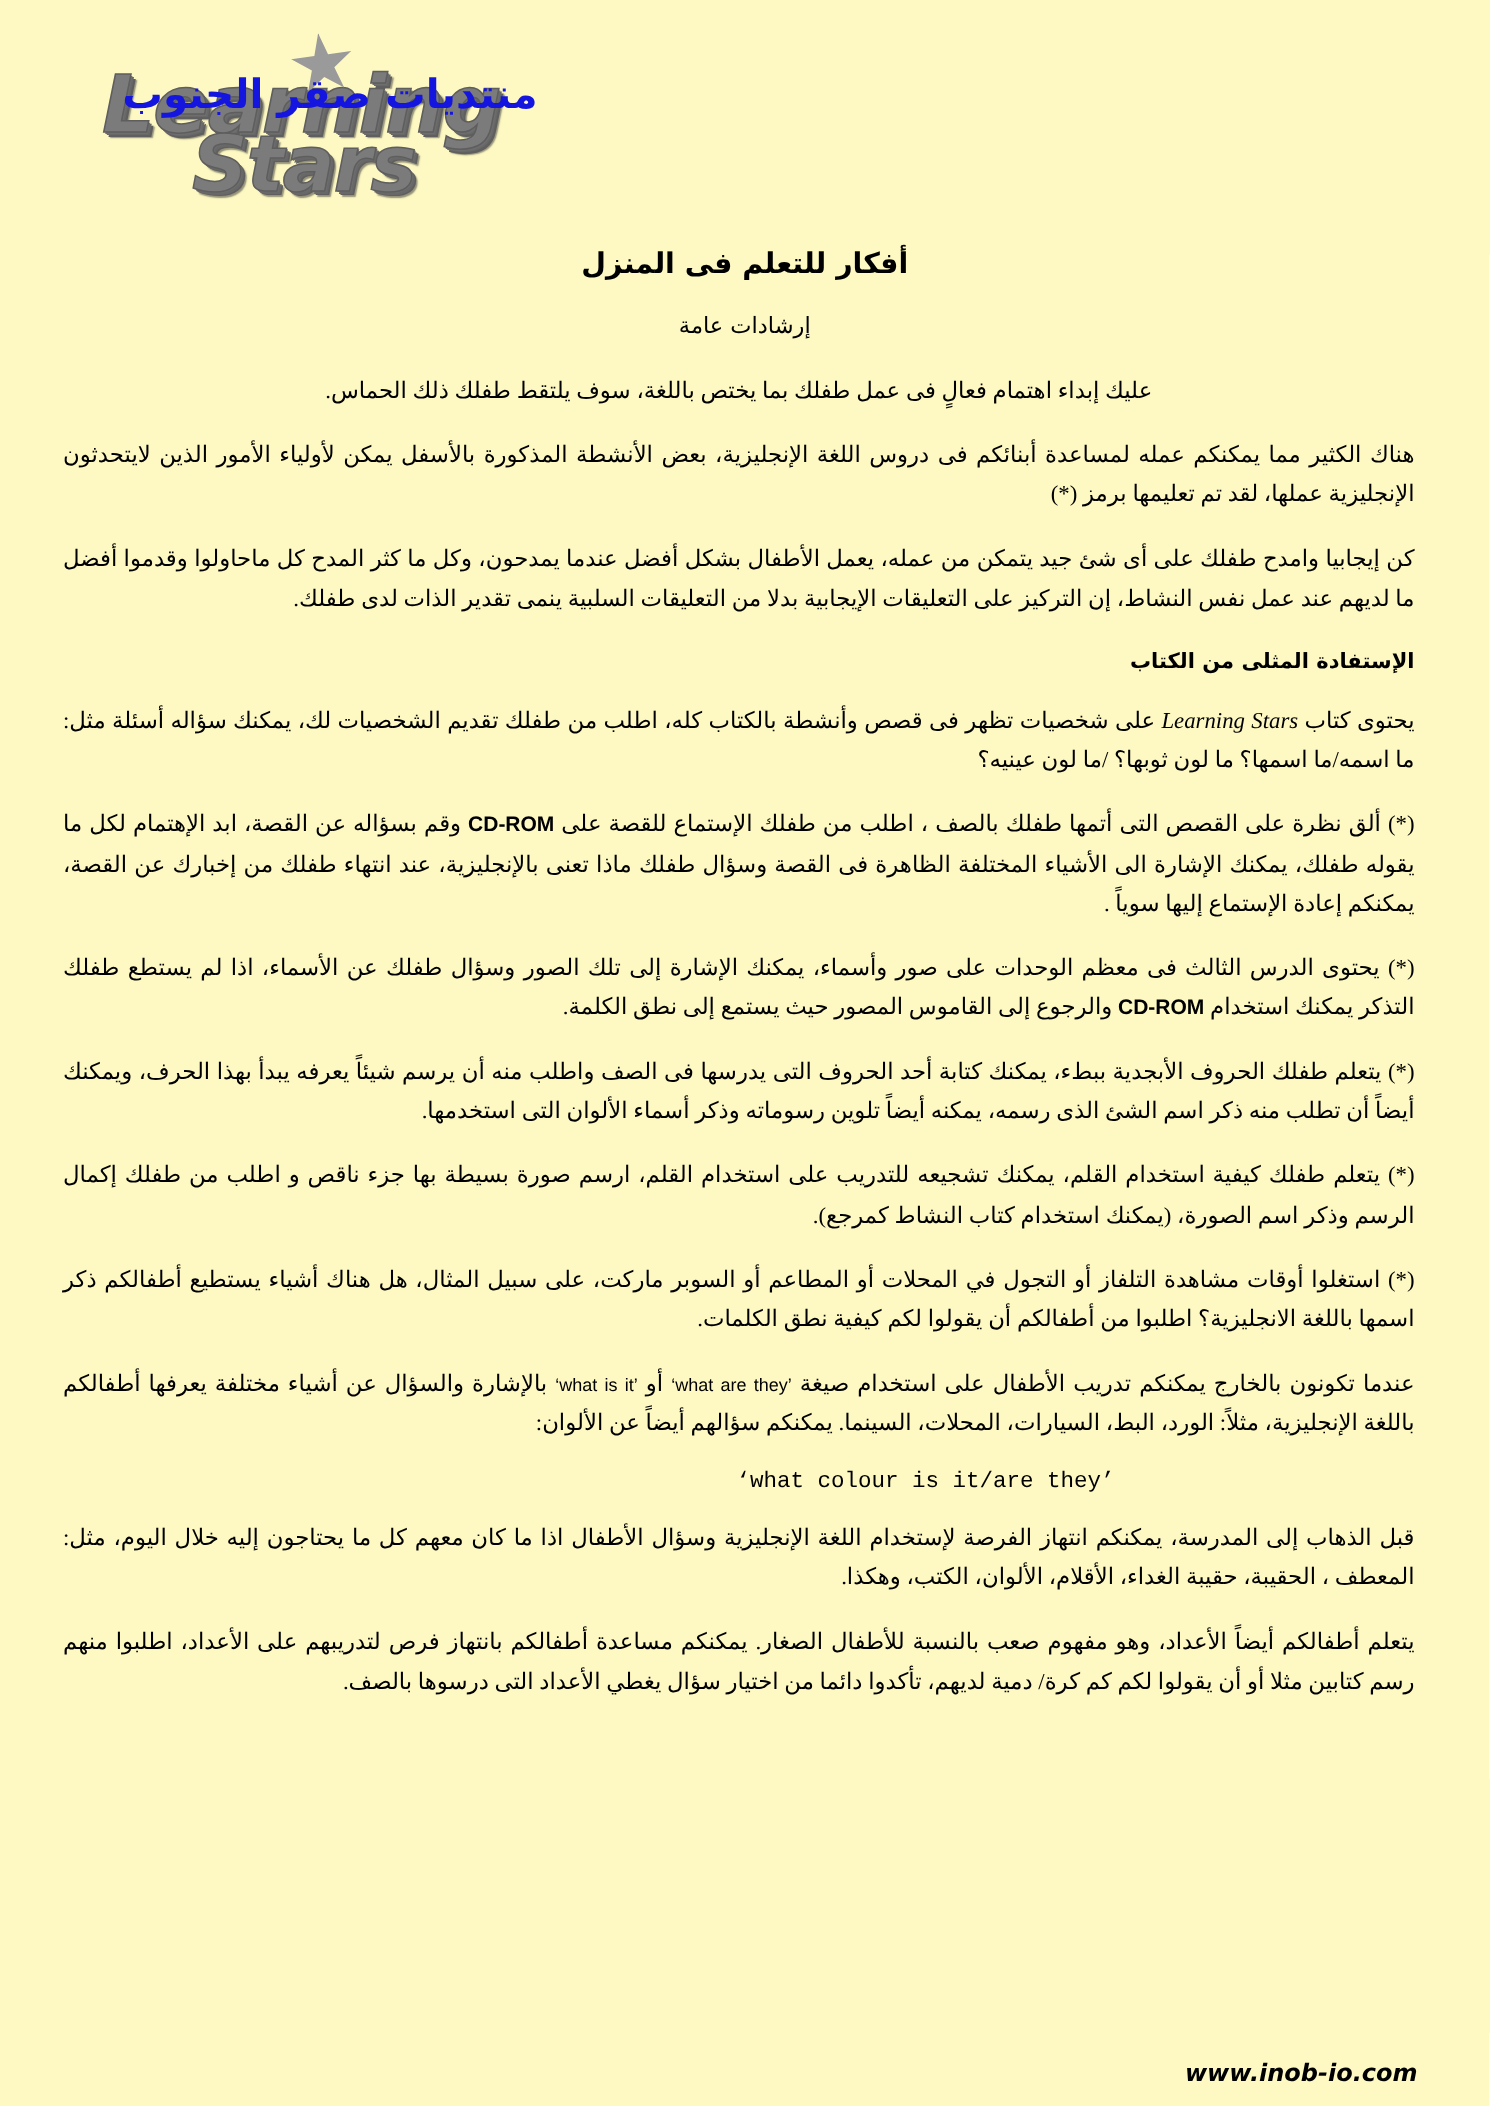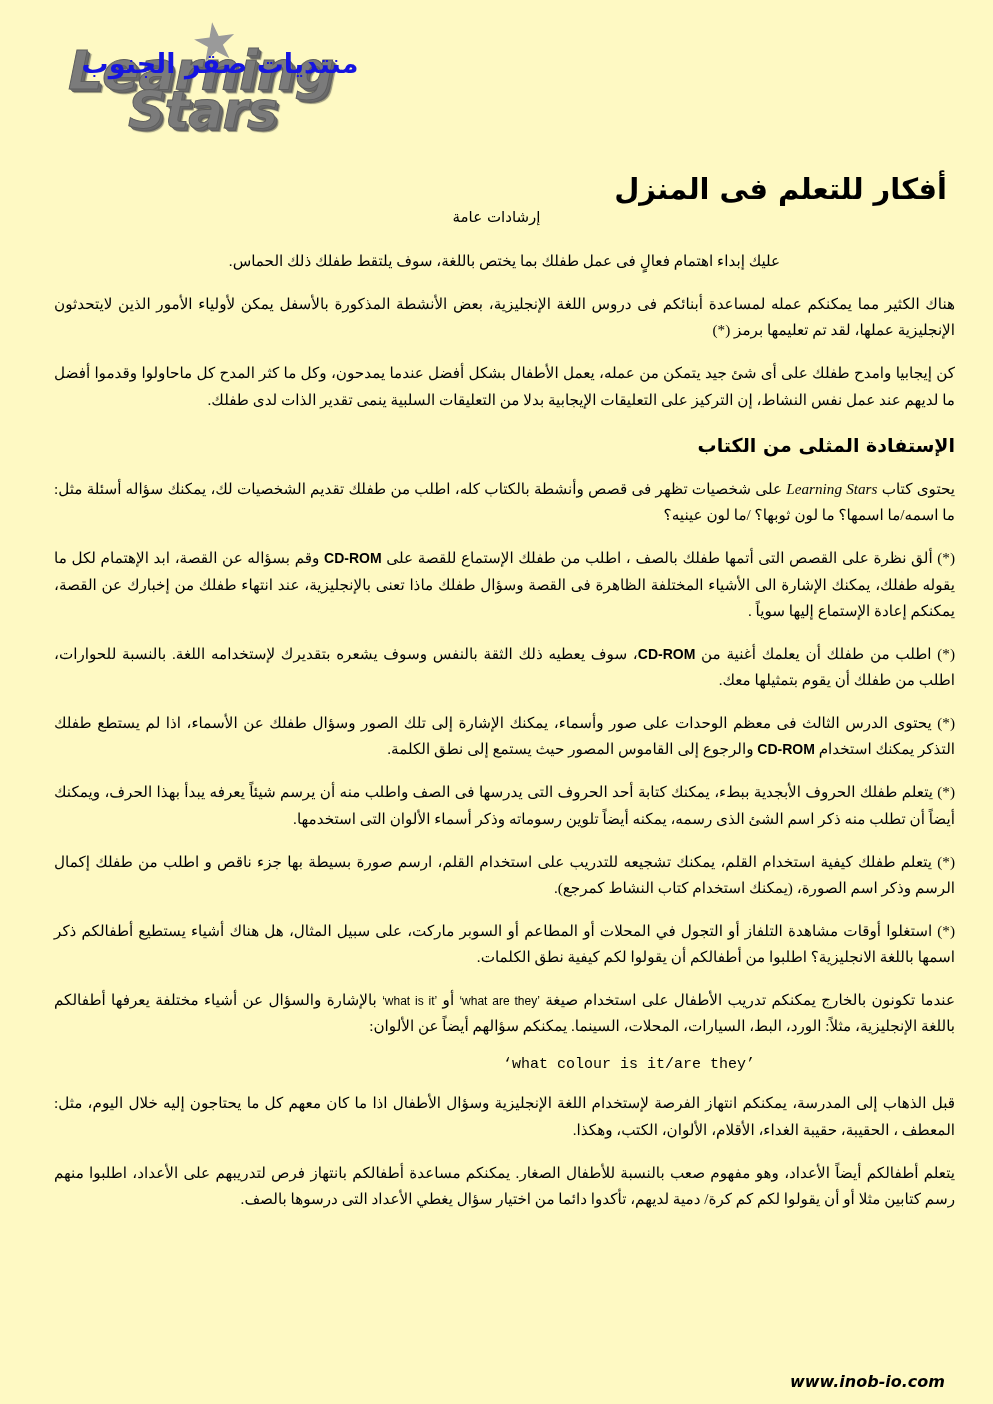--- a/index.html
+++ b/index.html
@@ -90,41 +90,42 @@
     white-space: nowrap;
     letter-spacing: 0px;
   }
 
   
   .doc-title {
     position: absolute;
     left: 46px;
     top: 152px;
     width: 901px;
-    font-family: "DejaVu Sans", sans-serif;
-    font-weight: bold;
-    font-size: 29px;
+    text-align: center;
+    font-family: "DejaVu Sans", sans-serif;
+    font-weight: bold;
+    font-size: 19px;
     direction: rtl;
     line-height: 1.25;
   }
   .doc-subtitle {
     position: absolute;
     left: 46px;
     top: 208px;
     width: 901px;
     text-align: center;
     font-family: "DejaVu Sans", sans-serif;
     font-size: 15px;
     direction: rtl;
   }
 
   
   .content {
     position: absolute;
-    left: 54px;
+    left: 42px;
     top: 248px;
     width: 901px;
     direction: rtl;
     text-align: justify;
     text-align-last: right;
   }
   p.para {
     margin: 0 0 17px 0;
     font-family: "Liberation Serif", "DejaVu Serif", serif;
     font-size: 15.2px;
@@ -133,21 +134,21 @@
     text-align: justify;
     text-align-last: right;
   }
   p.para.center-first {
     text-align: center;
     text-align-last: center;
   }
   h2.section {
     margin: 0 0 16px 0;
     font-family: "DejaVu Sans", sans-serif;
-    font-size: 19px;
+    font-size: 14px;
     font-weight: bold;
     direction: rtl;
     text-align: center;
     line-height: 1.6;
   }
   p.eng-line {
     margin: 16px 0 17px 0;
     direction: ltr;
     text-align: left;
     font-family: Liberation Mono, monospace;
@@ -222,21 +223,20 @@
     <p class="para">هناك الكثير مما يمكنكم عمله لمساعدة أبنائكم فى دروس اللغة الإنجليزية، بعض الأنشطة المذكورة بالأسفل يمكن لأولياء الأمور الذين لايتحدثون الإنجليزية عملها، لقد تم تعليمها برمز (*)</p>
 
     <p class="para">كن إيجابيا وامدح طفلك على أى شئ جيد يتمكن من عمله، يعمل الأطفال بشكل أفضل عندما يمدحون، وكل ما كثر المدح كل ماحاولوا وقدموا أفضل ما لديهم عند عمل نفس النشاط، إن التركيز على التعليقات الإيجابية بدلا من التعليقات السلبية ينمى تقدير الذات لدى طفلك.</p>
 
     <h2 class="section">الإستفادة  المثلى من الكتاب</h2>
 
     <p class="para"><span>يحتوى كتاب </span><span class="latin-italic">Learning Stars</span><span> على شخصيات تظهر فى قصص وأنشطة بالكتاب كله، اطلب من طفلك تقديم الشخصيات لك، يمكنك سؤاله أسئلة مثل: ما اسمه/ما اسمها؟ ما لون ثوبها؟ /ما لون عينيه؟</span></p>
 
     <p class="para"><span>(*) ألق نظرة على القصص التى أتمها طفلك بالصف ، اطلب من طفلك الإستماع للقصة على </span><span class="latin">CD-ROM</span><span> وقم بسؤاله عن القصة، ابد الإهتمام لكل ما يقوله طفلك، يمكنك الإشارة الى الأشياء المختلفة الظاهرة فى القصة وسؤال طفلك ماذا تعنى بالإنجليزية، عند انتهاء طفلك من إخبارك عن القصة، يمكنكم إعادة الإستماع إليها سوياً .</span></p>
 
-    <p class="para"><span>(*) اطلب من طفلك أن يعلمك أغنية من </span><span class="latin">CD-ROM</span><span>، سوف يعطيه ذلك الثقة بالنفس وسوف يشعره بتقديرك لإستخدامه اللغة. بالنسبة للحوارات، اطلب من طفلك أن يقوم بتمثيلها معك.</span></p>
 
     <p class="para"><span>(*) يحتوى الدرس الثالث فى معظم الوحدات على صور وأسماء، يمكنك الإشارة إلى تلك الصور وسؤال طفلك عن الأسماء، اذا لم يستطع طفلك التذكر يمكنك استخدام </span><span class="latin">CD-ROM</span><span> والرجوع إلى القاموس المصور حيث يستمع إلى نطق الكلمة.</span></p>
 
     <p class="para">(*) يتعلم طفلك الحروف الأبجدية ببطء، يمكنك كتابة أحد الحروف التى يدرسها فى الصف واطلب منه أن يرسم شيئاً يعرفه يبدأ بهذا الحرف، ويمكنك أيضاً أن تطلب منه ذكر اسم الشئ الذى رسمه، يمكنه أيضاً تلوين رسوماته وذكر أسماء الألوان التى استخدمها.</p>
 
     <p class="para">(*) يتعلم طفلك كيفية استخدام القلم، يمكنك تشجيعه للتدريب على استخدام القلم، ارسم صورة بسيطة بها جزء ناقص و اطلب من طفلك إكمال الرسم  وذكر اسم الصورة، (يمكنك استخدام كتاب النشاط كمرجع).</p>
 
 
     <p class="para">(*) استغلوا أوقات مشاهدة التلفاز أو التجول في المحلات أو المطاعم أو السوبر ماركت، على سبيل المثال، هل هناك أشياء يستطيع أطفالكم ذكر اسمها باللغة الانجليزية؟ اطلبوا من أطفالكم أن يقولوا لكم  كيفية نطق الكلمات.</p>
 

